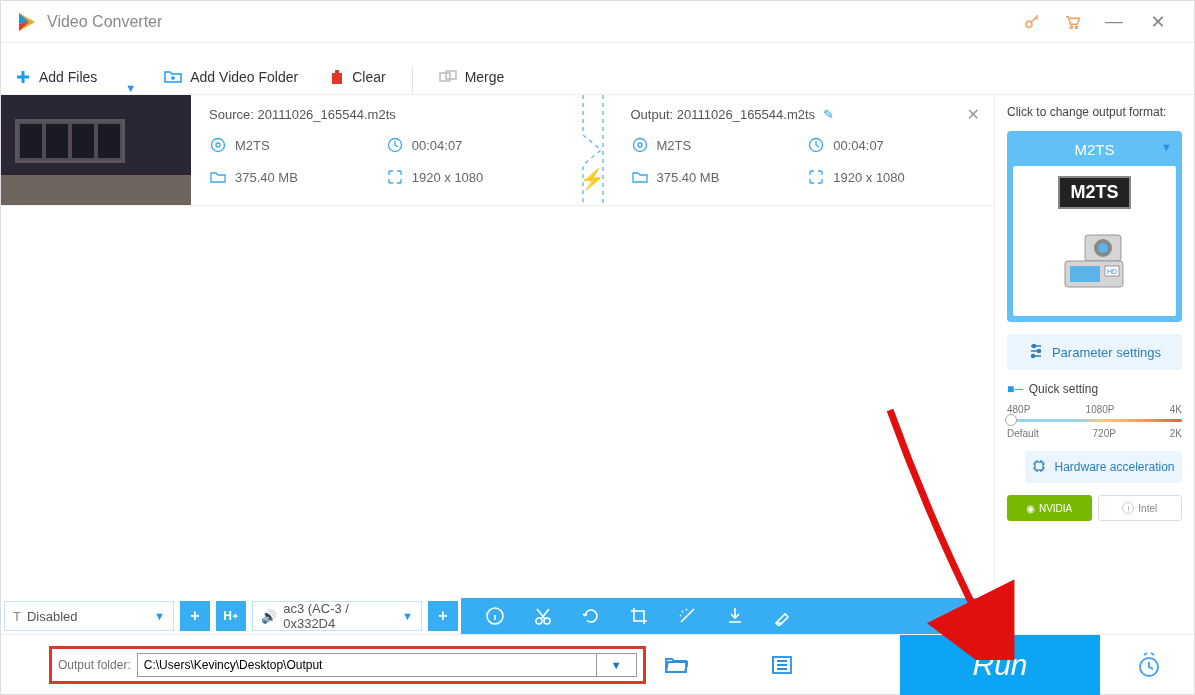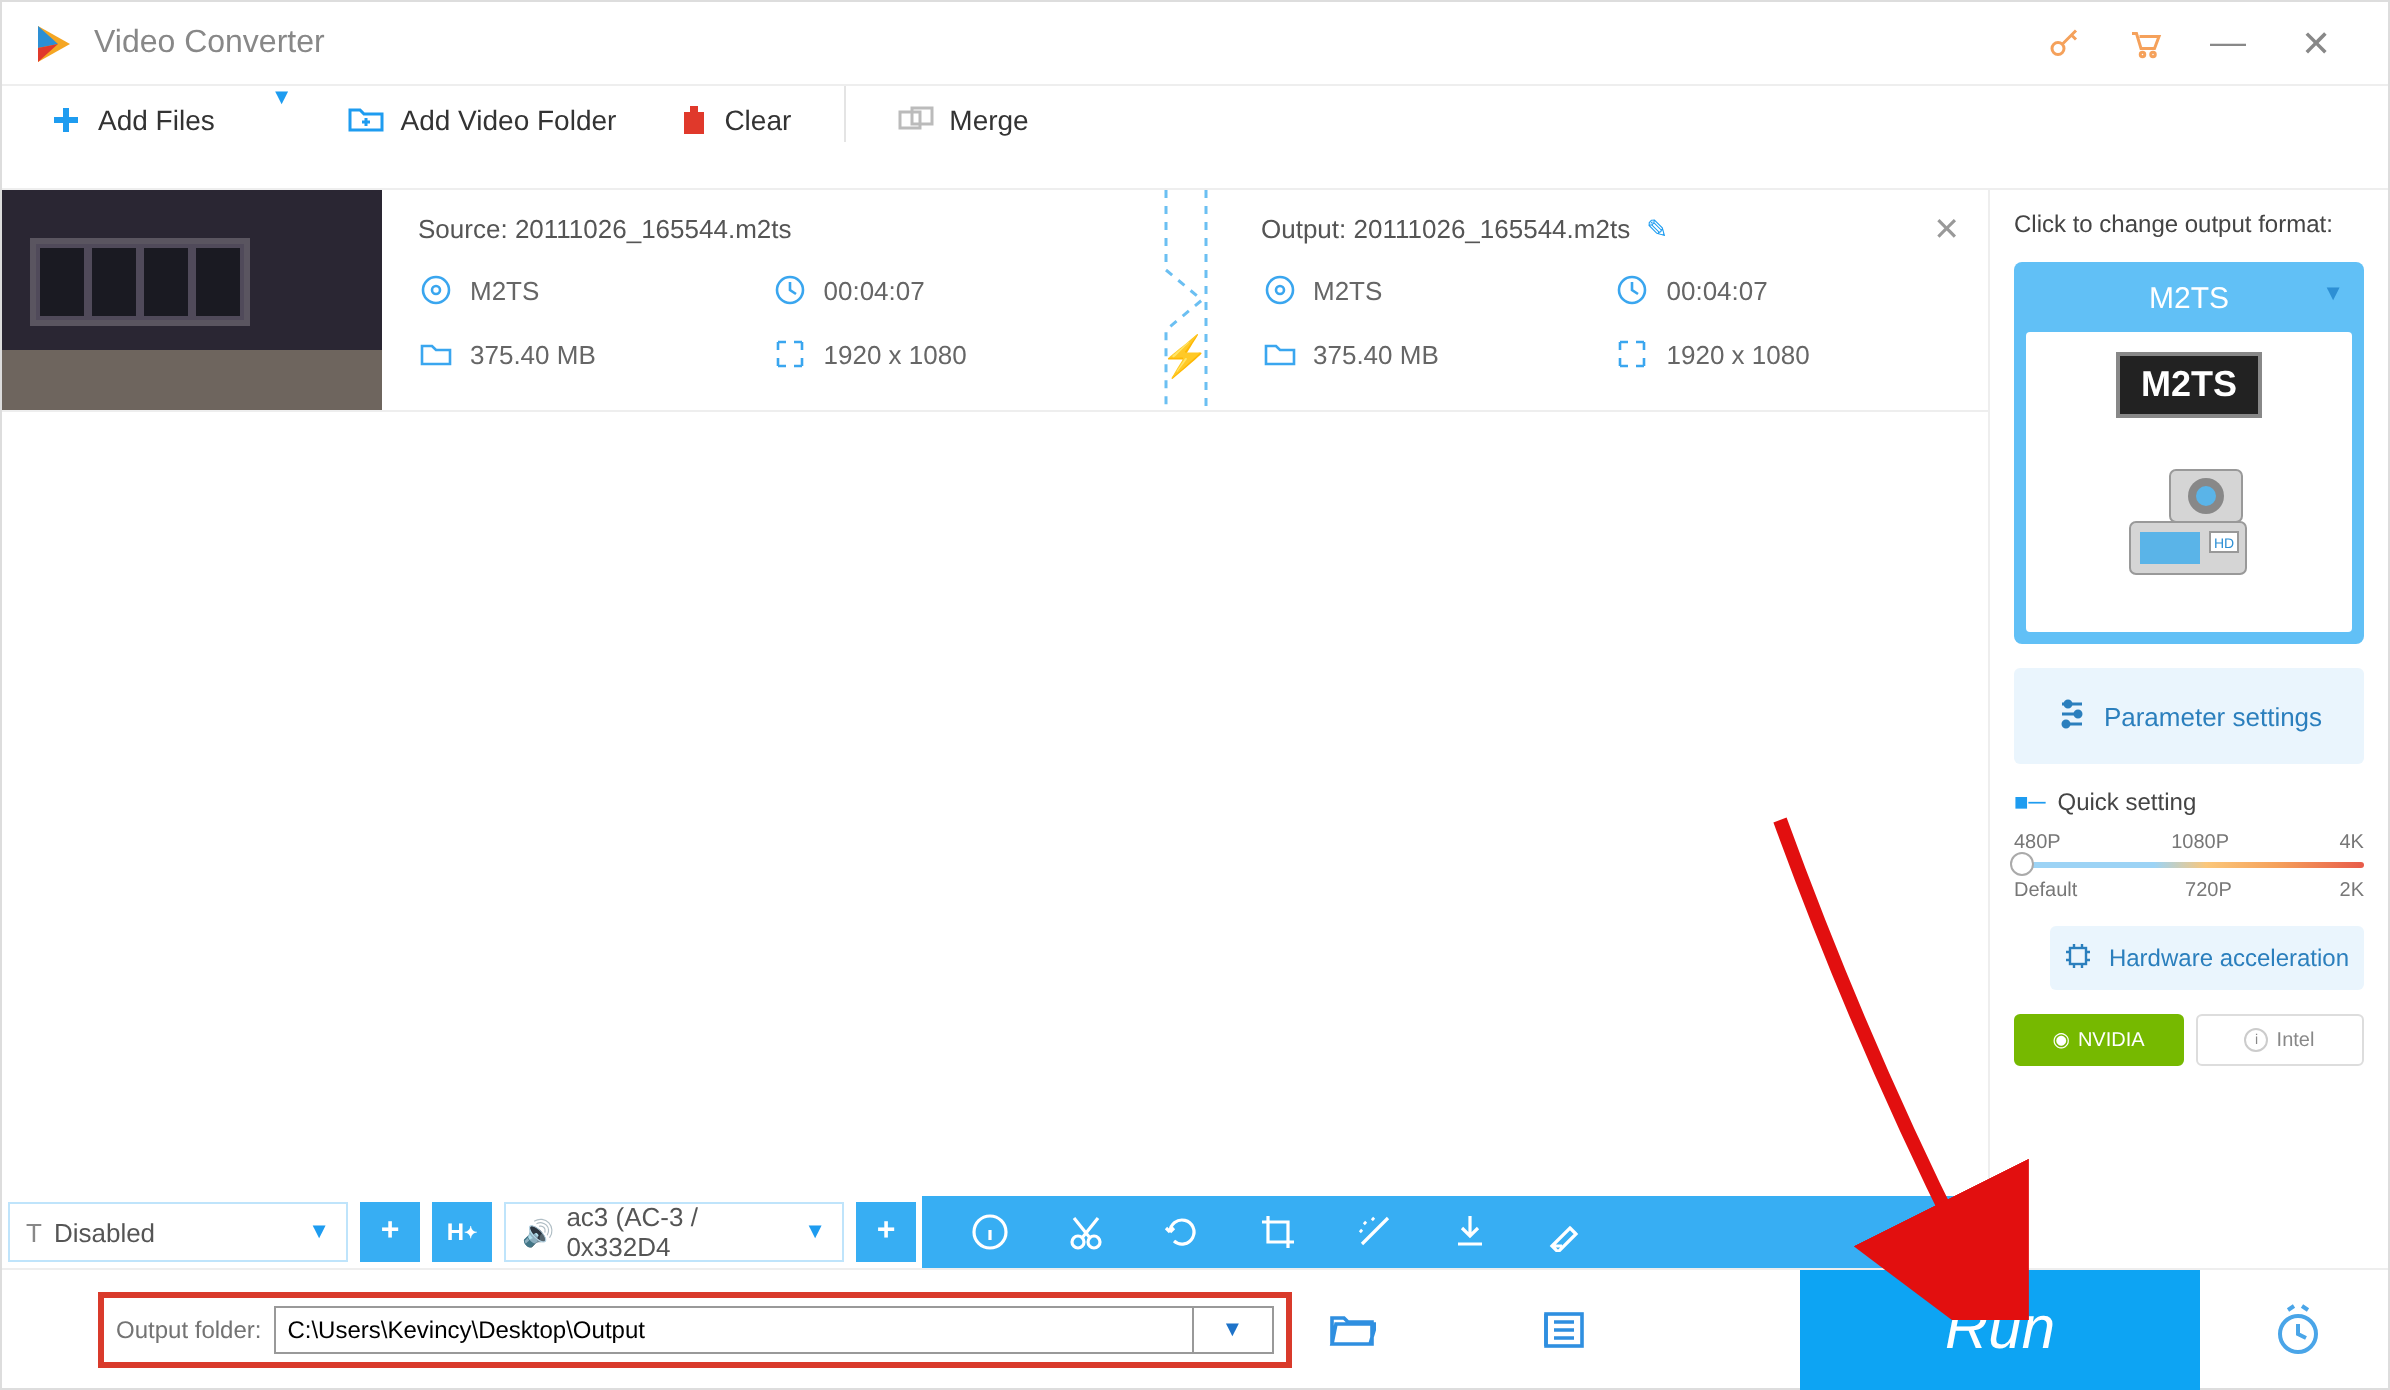--- a/index.html
+++ b/index.html
@@ -8,21 +8,21 @@
 
 
 .titlebar { height: 42px; display: flex; align-items: center; padding: 0 14px; border-bottom: 1px solid #eee; }
 .titlebar .logo { display:inline-flex; width:24px; height:24px; }
 .titlebar .title { font-size: 16px; color: #888; margin-left: 8px; }
 .titlebar .spacer { flex: 1; }
 .titlebar .tb-icon { width: 40px; height: 40px; display: inline-flex; align-items:center; justify-content:center; color:#f59f22; font-size:16px; }
 .titlebar .win-btn { width: 44px; height: 40px; display:inline-flex; align-items:center; justify-content:center; color:#888; font-size:18px; }
 
 
-.toolbar { height: 52px; display:flex; align-items:flex-start; padding: 0 10px; border-bottom:1px solid #eee; gap: 4px; }
+.toolbar { height: 52px; display:flex; align-items:flex-end; padding: 0 0; border-bottom:1px solid #eee; gap: 4px; }
 .toolbar .btn { display: inline-flex; align-items:center; height: 34px; padding: 0 14px; font-size:14px; color:#333; cursor:pointer; }
 .toolbar .btn .ico { margin-right:8px; display:inline-flex; }
 .toolbar .sep { width:1px; height:28px; background:#e4e4e4; margin:0 8px; }
 .blue { color:#1e9cf0; }
 .red { color:#e0392b; }
 .gray { color:#aaa; }
 
 
 .main { flex:1; display:flex; overflow:hidden; }
 .left { flex:1; display:flex; flex-direction:column;justify-content:space-between; }
@@ -59,21 +59,21 @@
 
 
 .right .lbl { font-size:12px; color:#444; }
 .format-card { background:#61c0f6; border-radius:4px; padding:6px; position:relative; }
 .format-card .hdr { text-align:center; color:#fff; font-size:15px; padding:4px 0 8px; font-weight:500; }
 .format-card .hdr-arrow { position:absolute; right:10px; top:10px; color:#2d8fd4; font-size:11px; }
 .format-card .body { background:#fff; border-radius:2px; height:150px; display:flex; flex-direction:column; align-items:center; justify-content:flex-start; padding:10px 6px; }
 .m2ts-badge { background:#222; color:#fff; padding:4px 10px; font-size:18px; font-weight:600; border:2px solid #888; }
 .cam { margin-top:8px; }
 
-.param-btn { background:#eaf5fd; color:#2b7fbd; font-size:13px; height:48px; display:flex; align-items:center; justify-content:center; border-radius:3px; cursor:pointer; gap:8px; }
+.param-btn { background:#eaf5fd; color:#2b7fbd; font-size:13px; height:36px; display:flex; align-items:center; justify-content:center; border-radius:3px; cursor:pointer; gap:8px; }
 
 .quick { }
 .quick-title { font-size:12px; color:#444; display:flex; align-items:center; gap:6px; margin-bottom:8px; }
 .slider-labels { display:flex; justify-content:space-between; font-size:10px; color:#777; }
 .slider-line { height:3px; background:linear-gradient(to right,#9cd3f5 0%,#9cd3f5 40%,#fbc77a 55%,#f5a15b 75%,#e85b4a 100%); margin:4px 0 6px; position:relative; border-radius:2px; }
 .slider-thumb { position:absolute; left:-2px; top:-5px; width:12px; height:12px; border-radius:50%; background:#fff; border:1px solid #aaa; }
 
 .hw-btn { background:#eaf5fd; color:#2b7fbd; font-size:12px; height:32px; display:flex; align-items:center; justify-content:center; border-radius:3px; cursor:pointer; gap:8px;margin-left:18px; }
 .gpu-row { display:flex; gap:6px; }
 .gpu-chip { flex:1; height:26px; border:1px solid #ddd; border-radius:3px; display:flex; align-items:center; justify-content:center; font-size:10px; gap:4px; }

